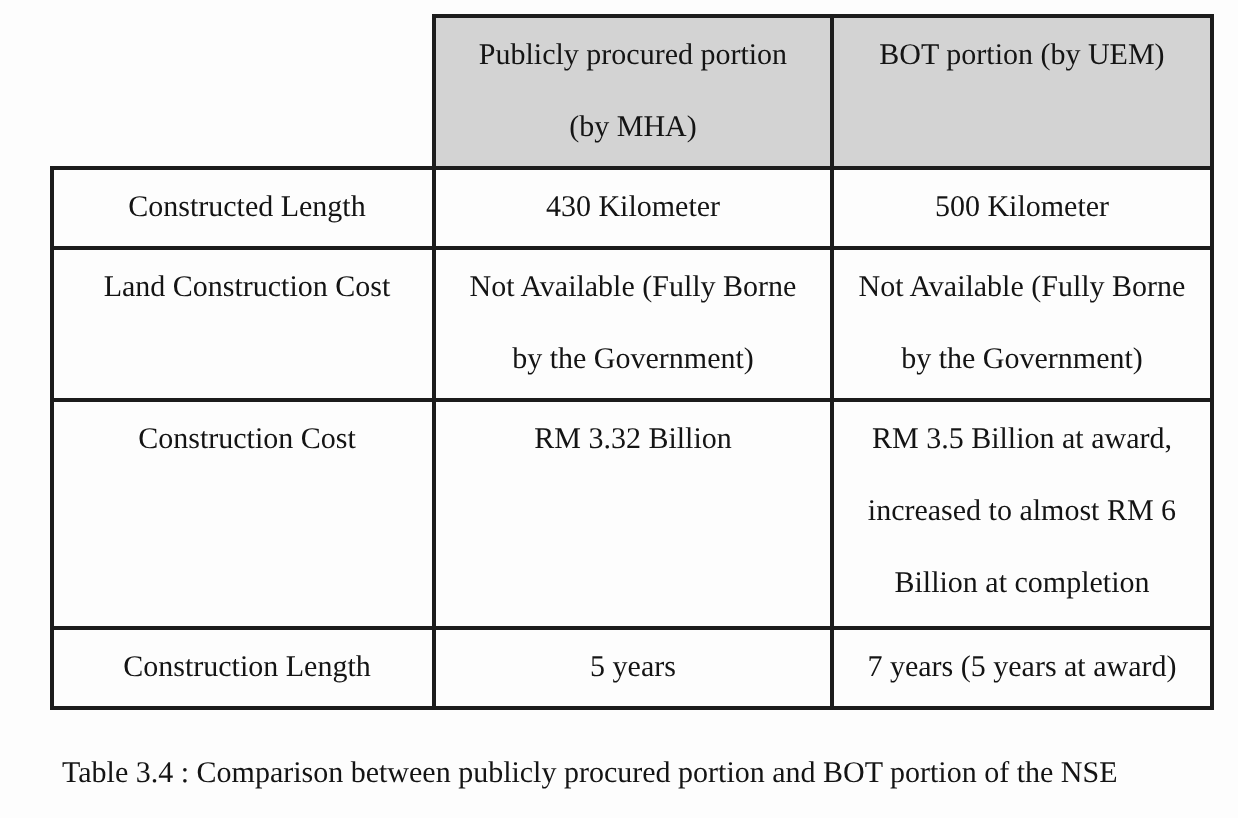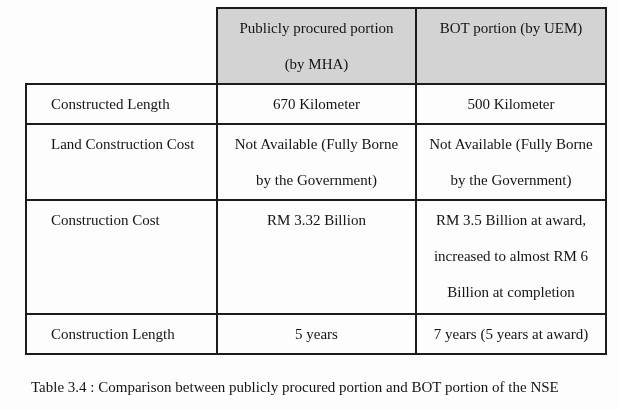--- a/index.html
+++ b/index.html
@@ -36,22 +36,22 @@
     overflow: hidden;
   }
   th.corner {
     border: none;
     background: transparent;
   }
   th.head {
     background: var(--header-bg, #d3d3d3);
   }
   td.rowlabel {
-    text-align: left;
-    padding-left: 24px;
+    text-align: center;
+    padding-left: 10px;
     border-radius: 18px;
   }
   tr.tall td { height: 110px; }
   .caption {
     position: absolute;
     left: 31px; top: 376px;
     font-size: 15px;
     line-height: 22px;
     white-space: nowrap;
     font-family: Liberation Serif, serif;
@@ -70,21 +70,21 @@
     </colgroup>
     <tbody>
         <tr>
       <th class="corner"></th>
       <th class="head">Publicly procured portion
 (by MHA)</th>
       <th class="head">BOT portion (by UEM)</th>
     </tr>
     <tr>
       <td class="rowlabel">Constructed Length</td>
-      <td>670 Kilometer</td>
+      <td>430 Kilometer</td>
       <td>500 Kilometer</td>
     </tr>
     <tr>
       <td class="rowlabel">Land Construction Cost</td>
       <td>Not Available (Fully Borne
 by the Government)</td>
       <td>Not Available (Fully Borne
 by the Government)</td>
     </tr>
     <tr class="tall">

